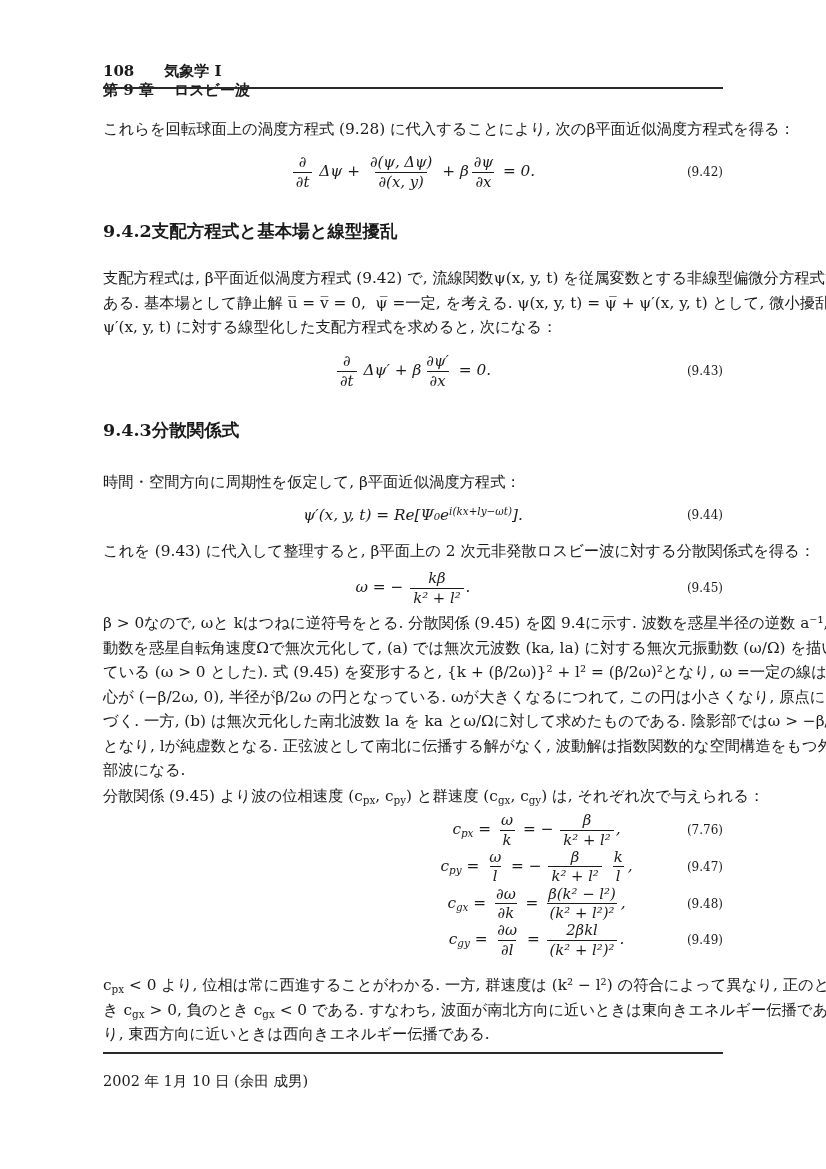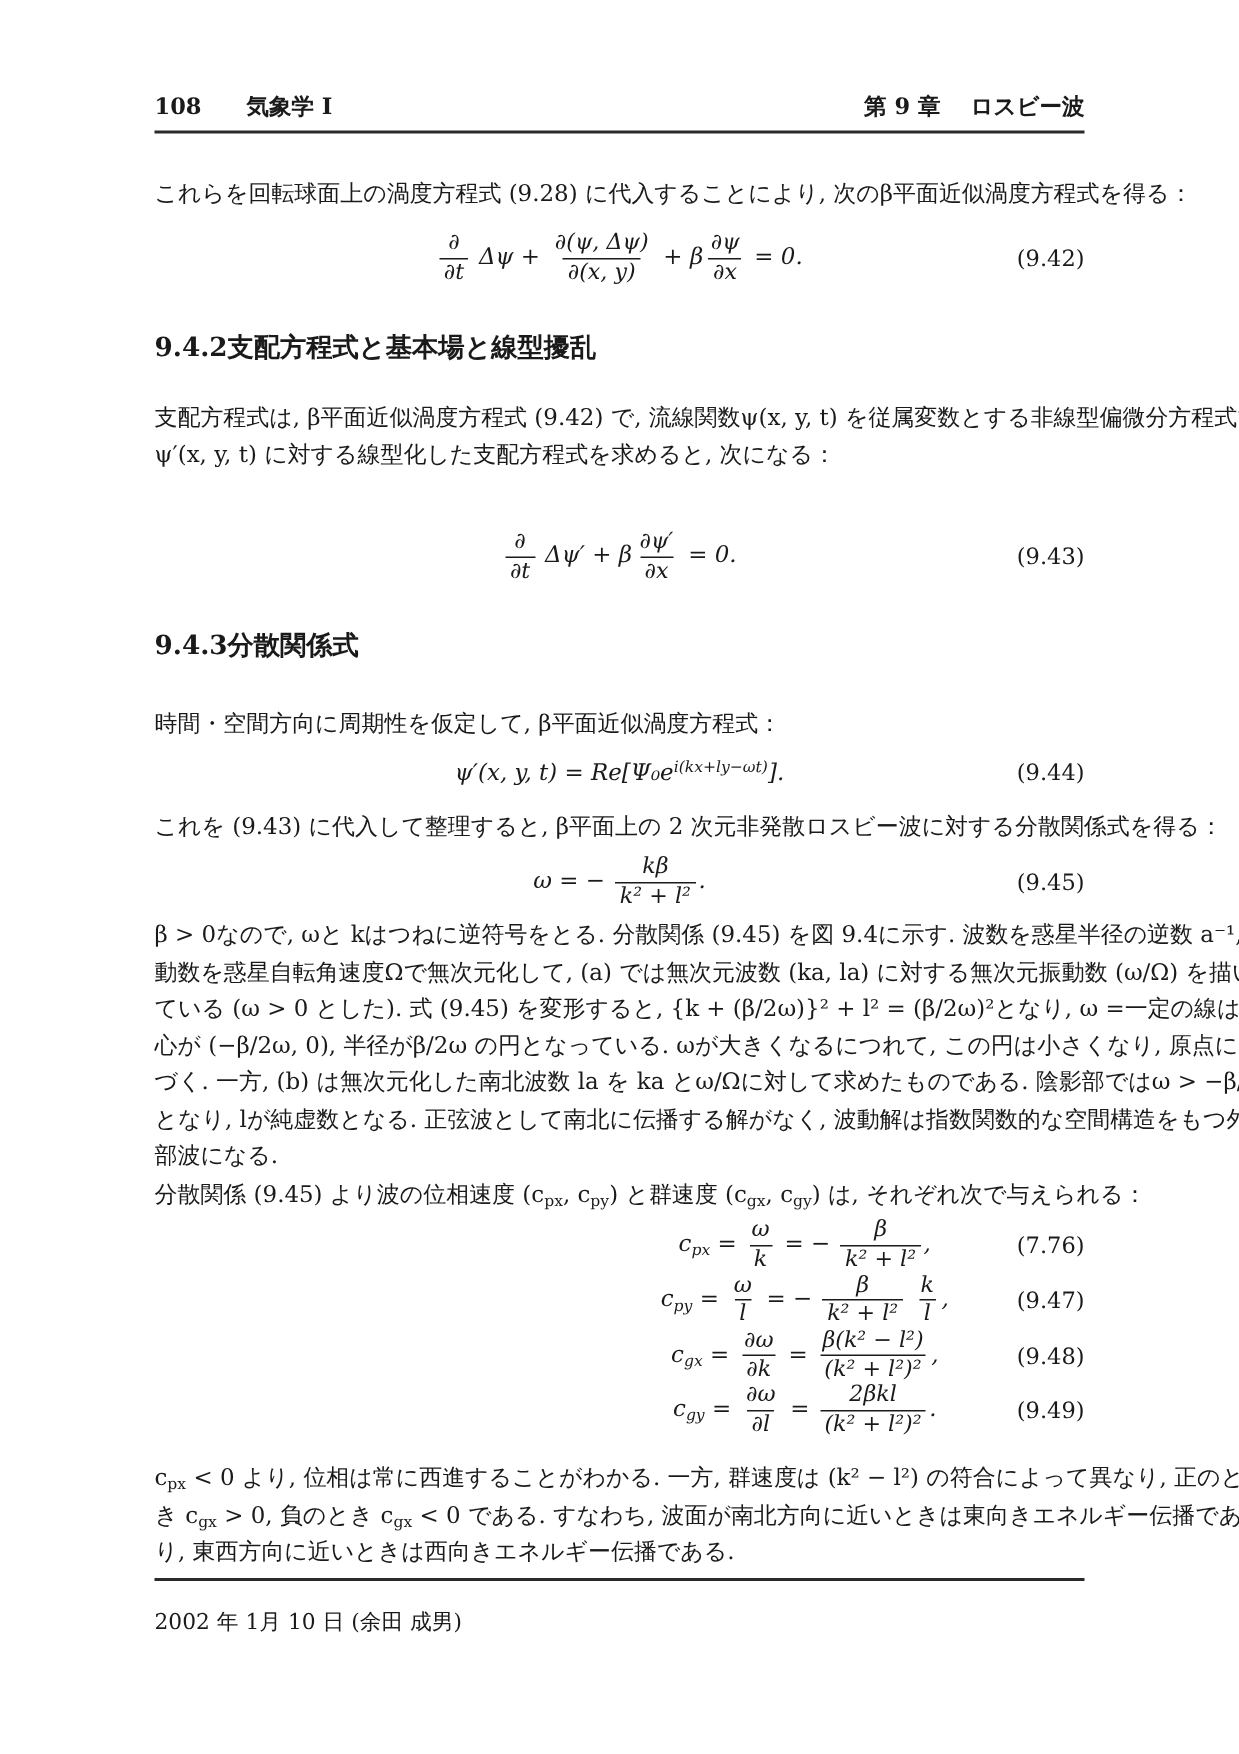--- a/index.html
+++ b/index.html
@@ -3,35 +3,35 @@
 <meta charset="utf-8">
 <style>
   html,body{margin:0;padding:0;background:#ffffff;}
   .page{position:relative;width:826px;height:1169px;background:#ffffff;color:#1a1a1a;overflow:hidden;
         font-family:"DejaVu Serif","Liberation Serif",serif;}
   .content{position:absolute;left:103px;top:0;width:620px;height:100%;}
   .content>div{position:absolute;left:0;width:100%;box-sizing:border-box;}
   .hrule{height:1.5px;background:#2a2a2a;}
   
   .header{top:62px;display:flex;justify-content:space-between;align-items:baseline;
-          font-weight:bold;font-size:15px;}
+          font-weight:bold;font-size:15px;flex-direction:column;}
   .h-num{margin-right:30px;}
   .h-chap-title{margin-left:20px;}
   
   .para{font-size:15.3px;line-height:24.5px;}
   .tline{white-space:pre;height:24.5px;}
   
   .sec{font-weight:bold;font-size:17.5px;font-family:"DejaVu Sans","Liberation Sans",sans-serif;}
   .sec-num{font-family:"DejaVu Serif","Liberation Serif",serif;}
   
   .eq-row{display:flex;justify-content:center;align-items:center;position:absolute;}
   .eq-row.eq-left{justify-content:center;padding-left:247px;}
   .eq-body{font-style:italic;font-size:15.3px;white-space:pre;}
   .eq-num{position:absolute;right:0;top:50%;transform:translateY(-50%);
-          font-style:normal;font-size:15px;}
+          font-style:normal;font-size:12px;}
   .frac{display:inline-flex;flex-direction:column;align-items:center;vertical-align:middle;
         margin:0 2px;line-height:1.25;font-size:14.8px;}
   .fn,.fd{padding:0 3px;text-align:center;white-space:pre;}
   .fd{border-top:1.3px solid #1a1a1a;}
   sup{font-size:0.68em;vertical-align:0.5em;line-height:0;}
   sub{font-size:0.68em;vertical-align:-0.28em;line-height:0;}
   
   .footer{top:1072px;display:flex;justify-content:space-between;align-items:baseline;font-size:14.5px;text-align:center;}
   .f-file{font-family:"DejaVu Sans Mono","Liberation Mono",monospace;font-size:13.5px;}
 </style>
@@ -59,20 +59,21 @@
       <span class="eq-body"><span class="frac"><span class="fn">∂</span><span class="fd">∂t</span></span><span> Δψ + </span><span class="frac"><span class="fn">∂(ψ, Δψ)</span><span class="fd">∂(x, y)</span></span><span> + β</span><span class="frac"><span class="fn">∂ψ</span><span class="fd">∂x</span></span><span> = 0.</span></span>
       <span class="eq-num">(9.42)</span>
     </div>
 
     <div class="sec" style="top:219px">
       <span class="sec-num">9.4.2</span><span>支配方程式と基本場と線型擾乱</span>
     </div>
 
     <div class="para" style="top:266px">
         <div class="tline">支配方程式は, β平面近似渦度方程式 (9.42) で, 流線関数ψ(x, y, t) を従属変数とする非線型偏微分方程式で</div>
+        <div class="tline">ある. 基本場として静止解 u̅ = v̅ = 0,  ψ̅ =一定, を考える. ψ(x, y, t) = ψ̅ + ψ′(x, y, t) として, 微小擾乱</div>
         <div class="tline">ψ′(x, y, t) に対する線型化した支配方程式を求めると, 次になる：</div>
       </div>
 
     <div class="eq-row" style="top:346px;height:50px">
       <span class="eq-body"><span class="frac"><span class="fn">∂</span><span class="fd">∂t</span></span><span> Δψ′ + β</span><span class="frac"><span class="fn">∂ψ′</span><span class="fd">∂x</span></span><span> = 0.</span></span>
       <span class="eq-num">(9.43)</span>
     </div>
 
     <div class="sec" style="top:418px">
       <span class="sec-num">9.4.3</span><span>分散関係式</span>

